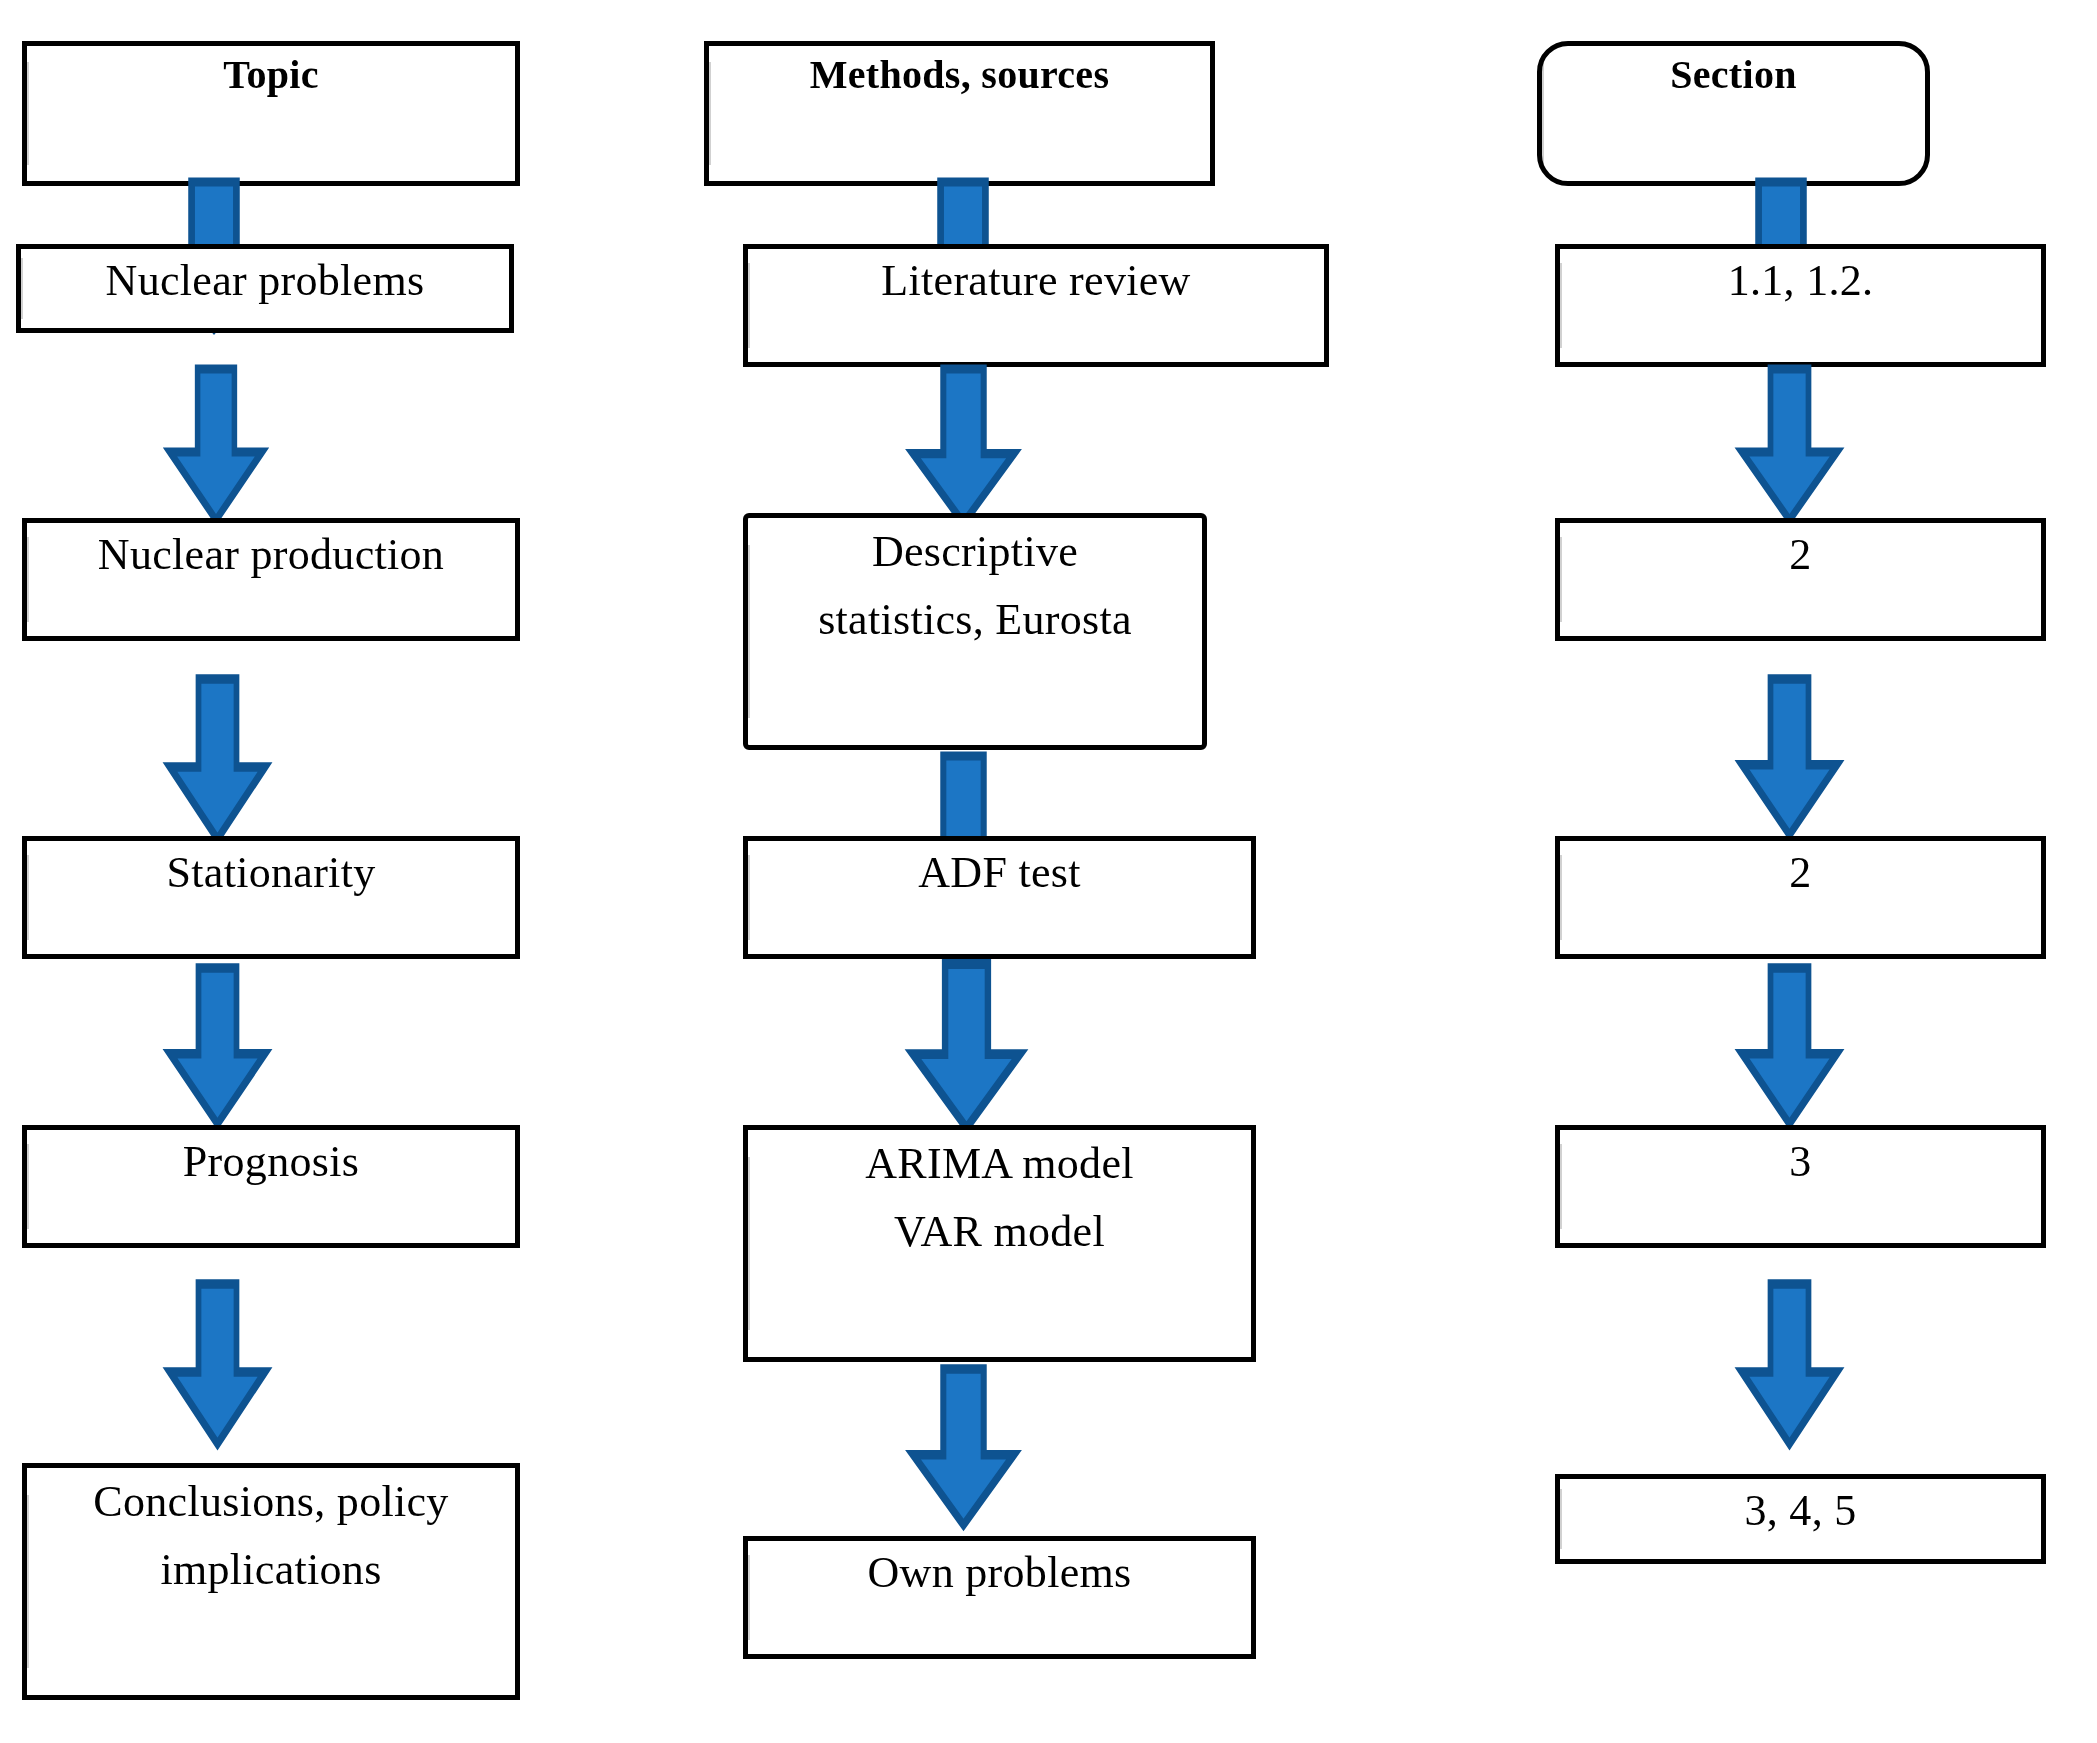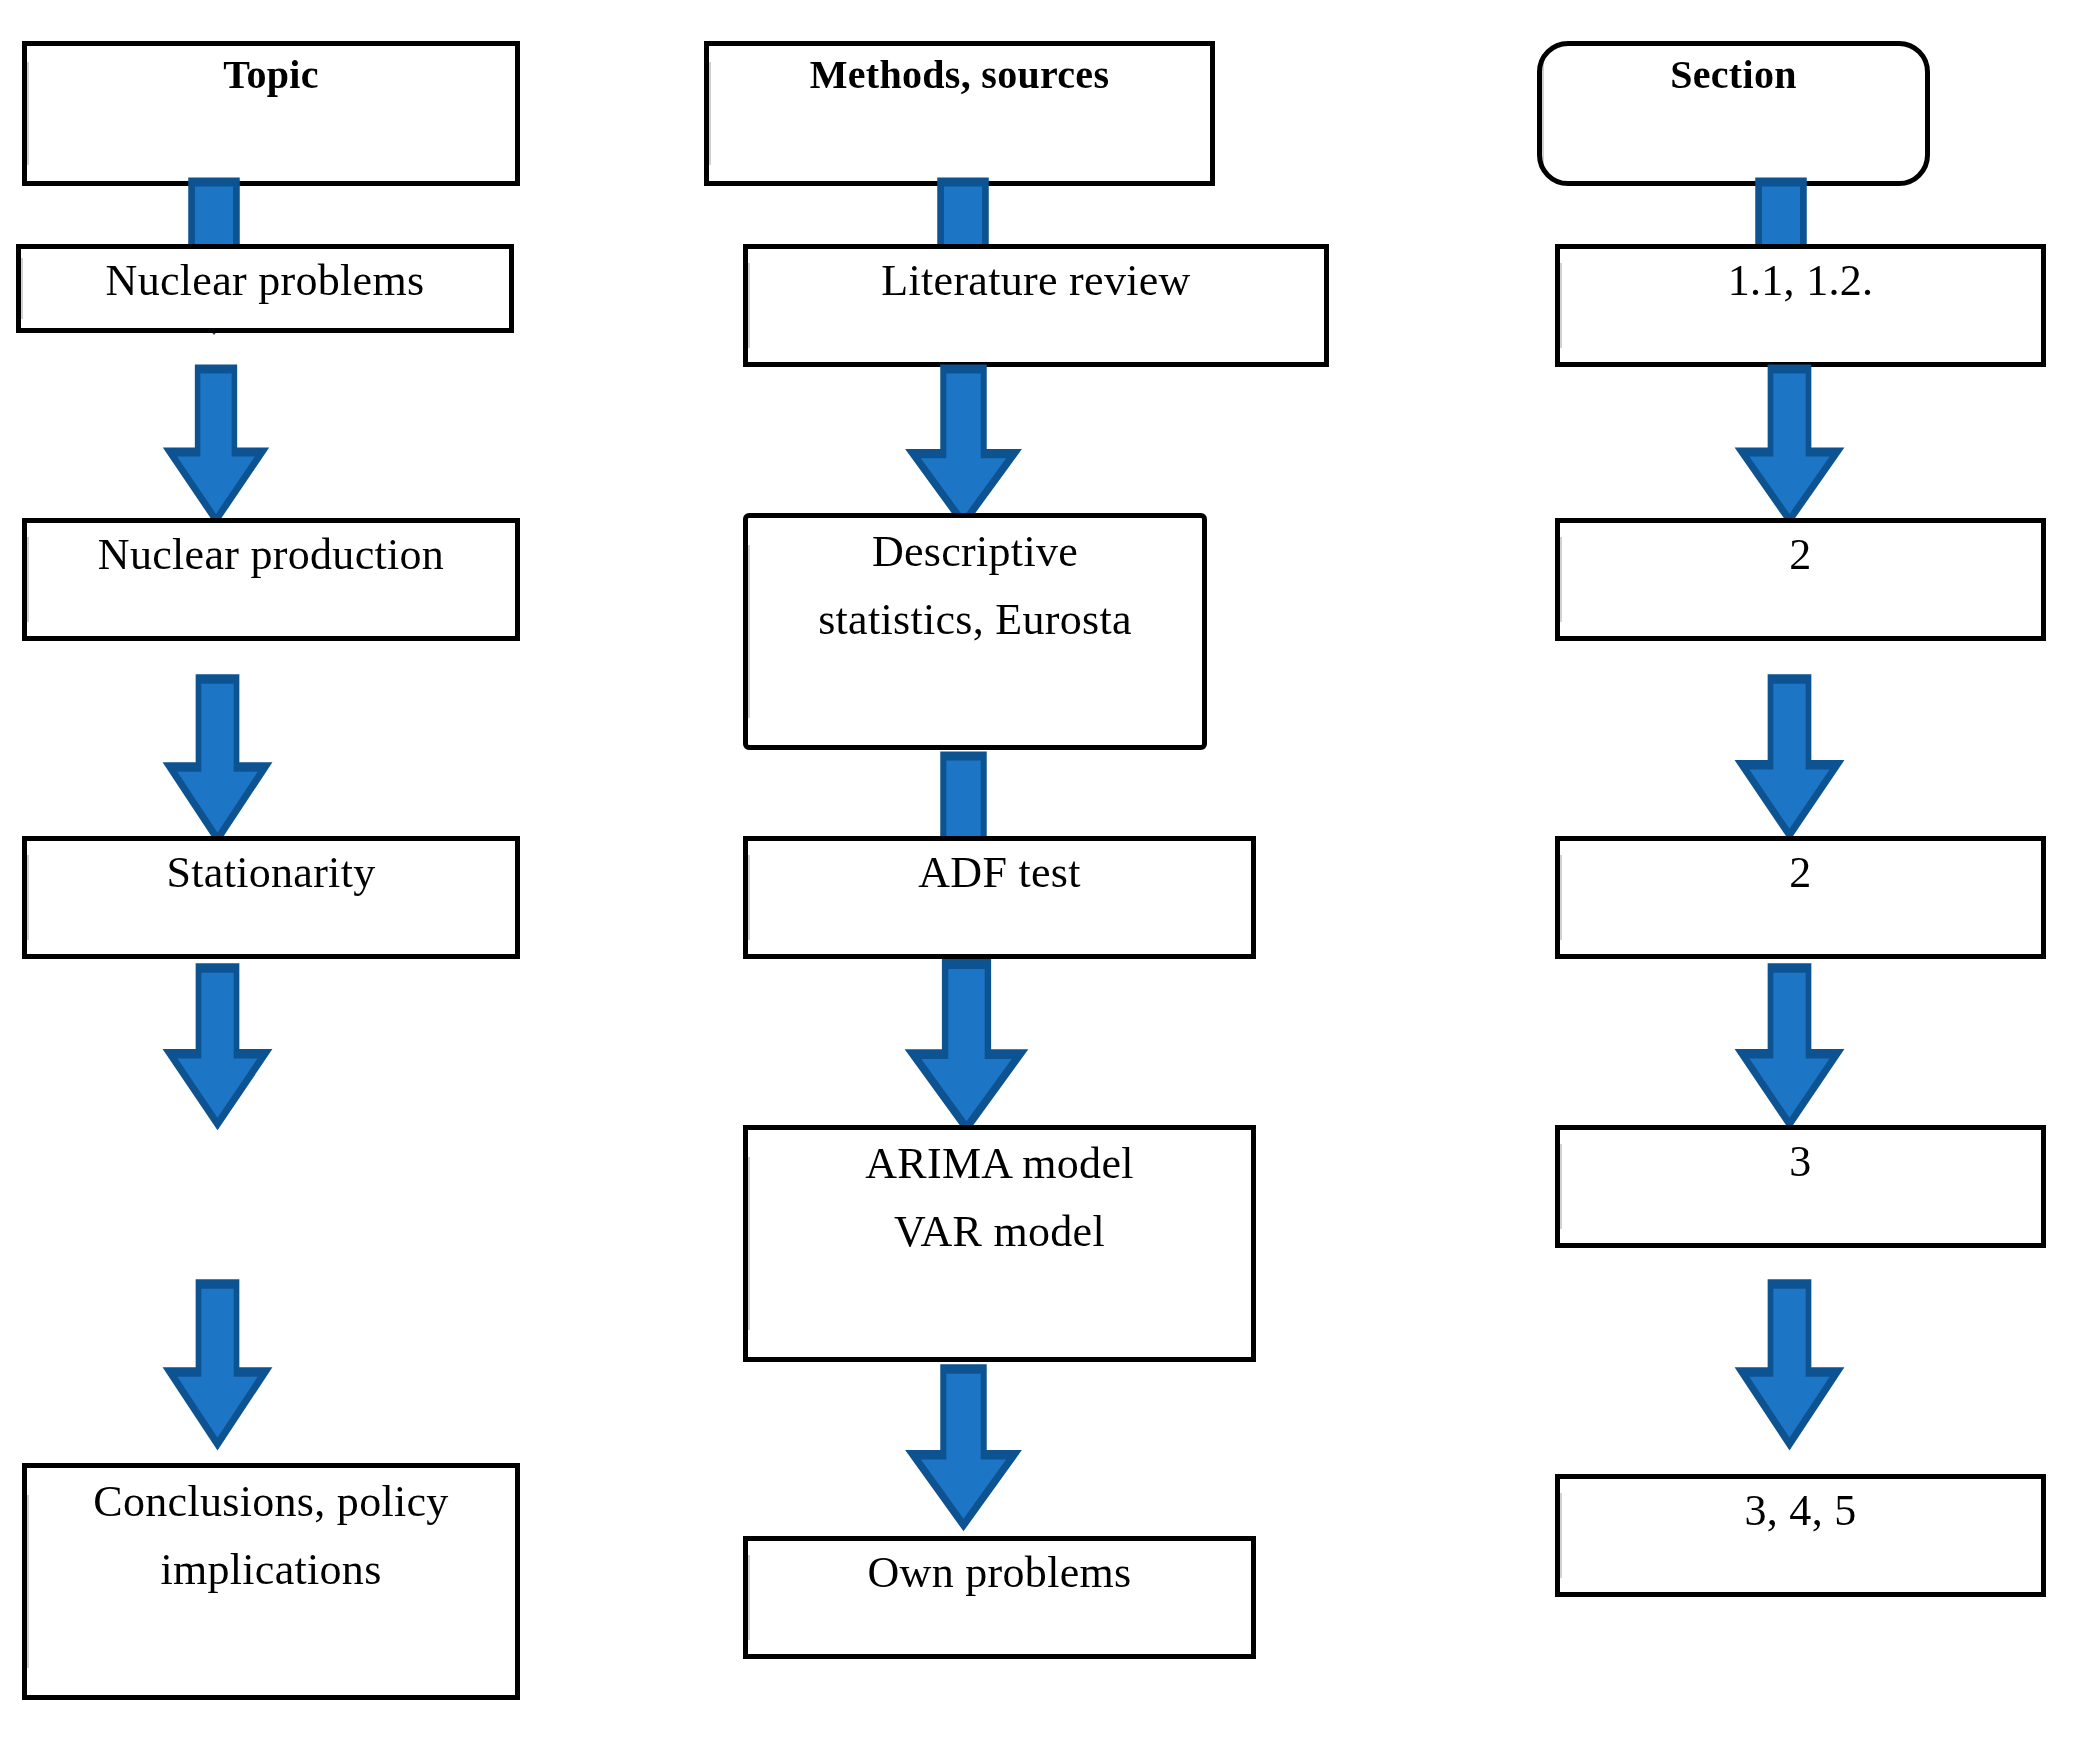--- a/index.html
+++ b/index.html
@@ -87,20 +87,23 @@
   <div class="node" style="left: 22px; top: 836px; width: 498px; height: 123px;">
     <span class="lbl">Stationarity</span>
   </div>
 
   <div class="arrow" style="left: 170px; top: 968px; width: 95px; height: 156px;">
     <svg viewBox="0 0 100 100" preserveAspectRatio="none">
       <polygon points="30,0 70,0 70,55 100,55 50,100 0,55 30,55" fill="#1C76C5" stroke="#0E5391" stroke-width="6" stroke-linejoin="miter"></polygon>
     </svg>
   </div>
 
+  <div class="node" style="left: 22px; top: 1125px; width: 498px; height: 123px;">
+    <span class="lbl">Prognosis</span>
+  </div>
 
   <div class="arrow" style="left: 170px; top: 1284px; width: 95px; height: 160px;">
     <svg viewBox="0 0 100 100" preserveAspectRatio="none">
       <polygon points="30,0 70,0 70,55 100,55 50,100 0,55 30,55" fill="#1C76C5" stroke="#0E5391" stroke-width="6" stroke-linejoin="miter"></polygon>
     </svg>
   </div>
 
   <div class="node two-line" style="left: 22px; top: 1463px; width: 498px; height: 237px;">
     <span class="lbl">Conclusions, policy
 implications</span>
@@ -205,18 +208,18 @@
   <div class="node" style="left: 1555px; top: 1125px; width: 491px; height: 123px;">
     <span class="lbl">3</span>
   </div>
 
   <div class="arrow" style="left: 1742px; top: 1284px; width: 95px; height: 160px;">
     <svg viewBox="0 0 100 100" preserveAspectRatio="none">
       <polygon points="30,0 70,0 70,55 100,55 50,100 0,55 30,55" fill="#1C76C5" stroke="#0E5391" stroke-width="6" stroke-linejoin="miter"></polygon>
     </svg>
   </div>
 
-  <div class="node" style="left: 1555px; top: 1474px; width: 491px; height: 123px;">
+  <div class="node" style="left: 1555px; top: 1474px; width: 491px; height: 90px;">
     <span class="lbl">3, 4, 5</span>
   </div>
 
 </div>
 
 
 </body></html>

